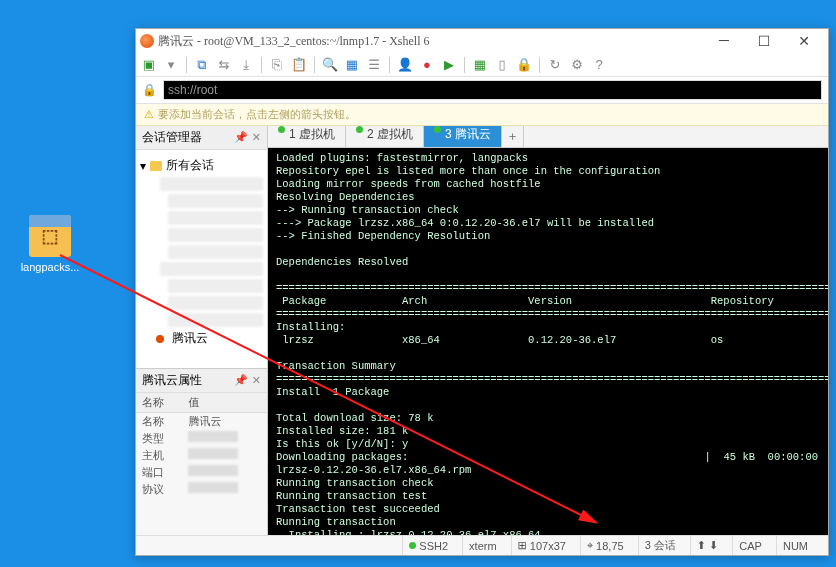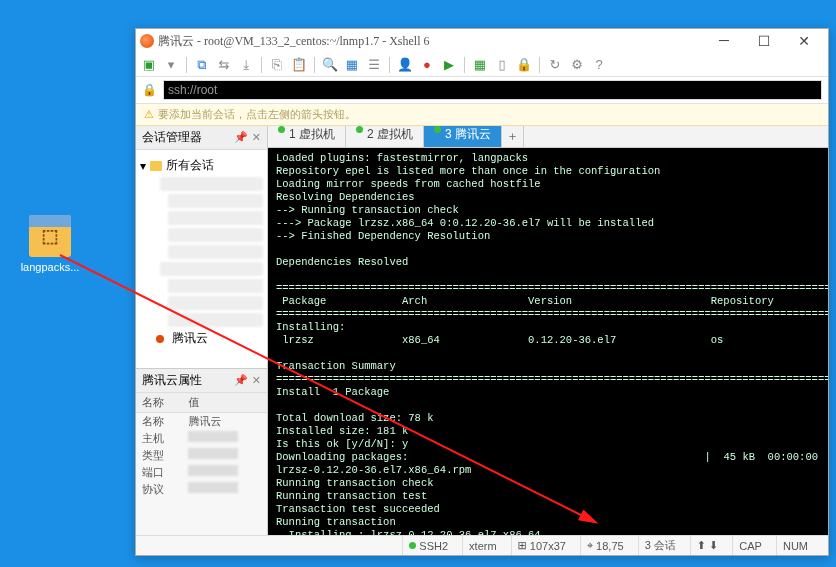--- a/index.html
+++ b/index.html
@@ -263,25 +263,25 @@
            <th>名称</th>
            <th>值</th>
          </tr>
             </thead>
          <tbody>
            <tr>
                 <td>名称</td>
                 <td>腾讯云</td>
               </tr>
            <tr>
+                <td>类型</td>
+                <td><span class="blurcell"></span></td>
+              </tr>
+           <tr>
                 <td>主机</td>
-                <td><span class="blurcell"></span></td>
-              </tr>
-           <tr>
-                <td>类型</td>
                 <td><span class="blurcell"></span></td>
               </tr>
            <tr>
                 <td>端口</td>
                 <td><span class="blurcell"></span></td>
               </tr>
            <tr>
                 <td>协议</td>
                 <td><span class="blurcell"></span></td>
               </tr>

